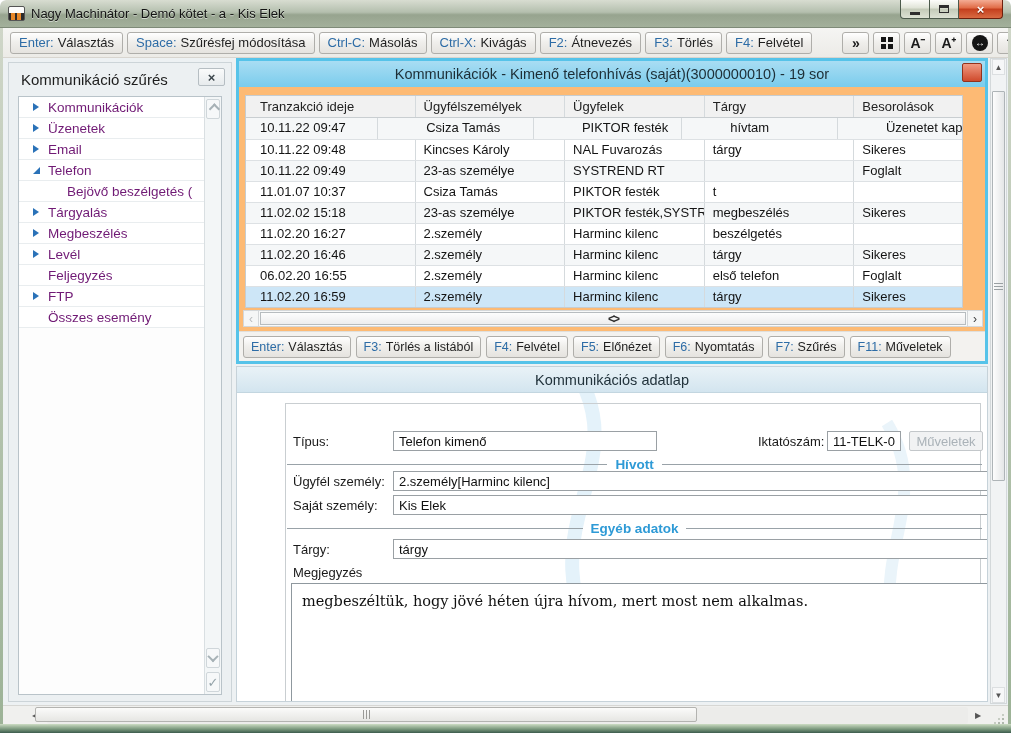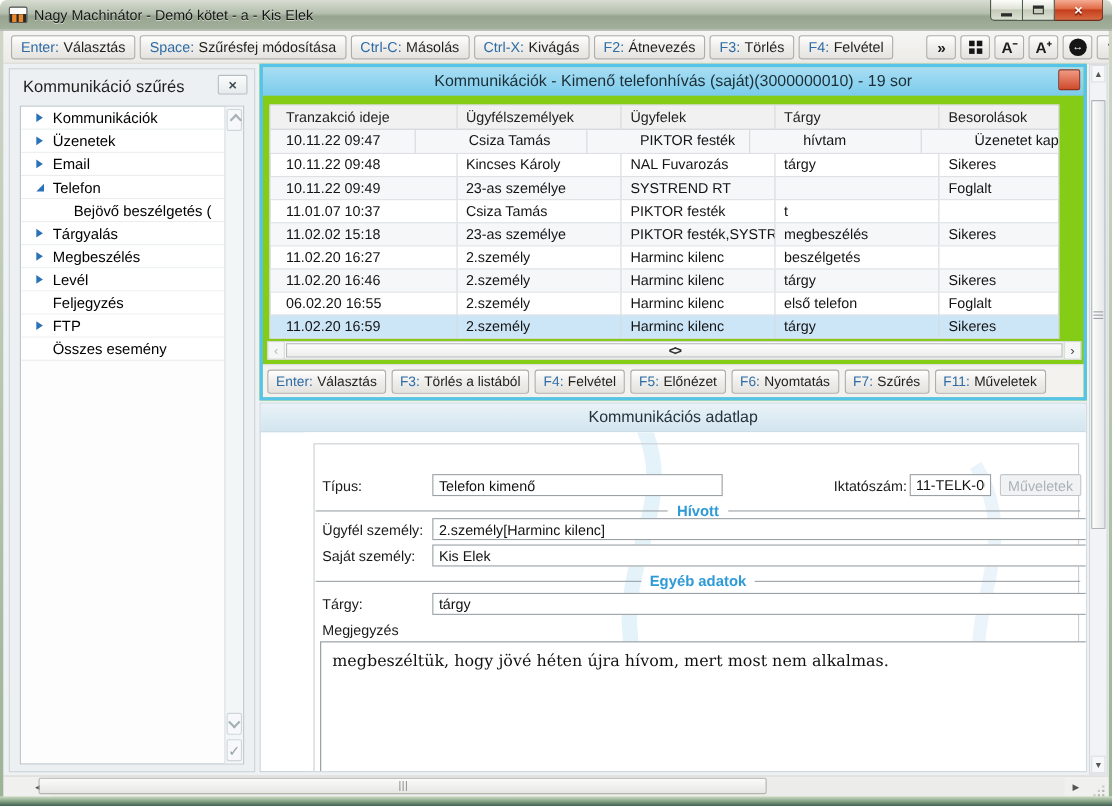--- a/index.html
+++ b/index.html
@@ -49,36 +49,36 @@
 
   
   .sidebar{position:absolute;left:5px;top:4px;width:224px;height:640px;background:#ecf0f2;border:1px solid #ccd4d8;}
   .sb-title{position:absolute;left:12px;top:8px;font-size:15px;color:#1d1d1d;}
   .sb-close{position:absolute;right:6px;top:5px;width:27px;height:18px;border:1px solid #b6bec3;border-radius:2px;
     background:linear-gradient(180deg,#fafbfb,#e7ebed);color:#3c464c;font-size:13px;font-weight:bold;
     display:flex;align-items:center;justify-content:center;}
   .listbox{position:absolute;left:9px;top:33px;width:204px;height:599px;background:#fdfdfd;border:1px solid #b9c3c9;}
   .tree{position:absolute;left:0;top:0;right:17px;bottom:0;overflow:hidden;}
   .titem{height:21px;display:flex;align-items:center;padding-left:10px;border-bottom:1px solid #e9edef;
-    font-size:13.5px;color:#000000;background:#fff;}
+    font-size:13.5px;color:#701a75;background:#fff;}
   .titem.child{padding-left:48px;}
   .titem.selected{background:var(--selection,#cde6f7);}
   .arr{width:14px;height:14px;margin-right:5px;flex:none;display:inline-flex;align-items:center;justify-content:center;}
   .arr.collapsed::before{content:"";width:0;height:0;border-left:6px solid var(--tree-arrow,#2a72b8);
     border-top:4px solid transparent;border-bottom:4px solid transparent;}
   .arr.expanded::before{content:"";width:0;height:0;border-bottom:7px solid var(--tree-arrow,#2a72b8);border-left:7px solid transparent;}
   .sb-scroll{position:absolute;right:0;top:0;width:17px;bottom:0;background:#f3f6f7;border-left:1px solid #d9dfe2;}
   .sb-btn{position:absolute;left:1px;right:1px;height:20px;border:1px solid #cfd6da;border-radius:2px;background:#f6f8f9;
     display:flex;align-items:center;justify-content:center;color:#9aa6ab;}
   .chev{width:8px;height:8px;border-left:2px solid #a6b1b6;border-bottom:2px solid #a6b1b6;}
   .chev.up{transform:rotate(135deg) translate(-1px,-1px);}
   .chev.down{transform:rotate(-45deg) translate(1px,-1px);}
 
   
-  .main-panel{position:absolute;left:233px;top:0;width:752px;height:306px;background:#84cc16;border:3px solid var(--accent,#56c3e9);}
+  .main-panel{position:absolute;left:233px;top:0;width:752px;height:306px;background:#fdba74;border:3px solid var(--accent,#56c3e9);}
   .mp-title{height:26px;background:linear-gradient(180deg,#a9ddf3,#7accec);display:flex;align-items:center;justify-content:center;
     font-size:14.5px;color:#1d2e36;position:relative;}
   .mp-close{position:absolute;right:3px;top:2px;width:20px;height:19px;border:1px solid #93321c;border-radius:2px;
     background:linear-gradient(180deg,#f09a82,var(--close-red,#cf4a2c));}
   .table{position:absolute;left:6px;top:34px;width:718px;border:1px solid #c6ccd0;background:#fff;}
   .thead{display:flex;height:22px;background:#f1f1f1;border-bottom:1px solid #c9ced1;}
   .thead .cell{line-height:21px;color:#222;}
   .trow{display:flex;height:21px;border-top:1px solid #dde1e4;}
   .trow:first-child{border-top:none;gap:40px;}
   .trow:nth-child(odd){background:#f5f7f8;}

